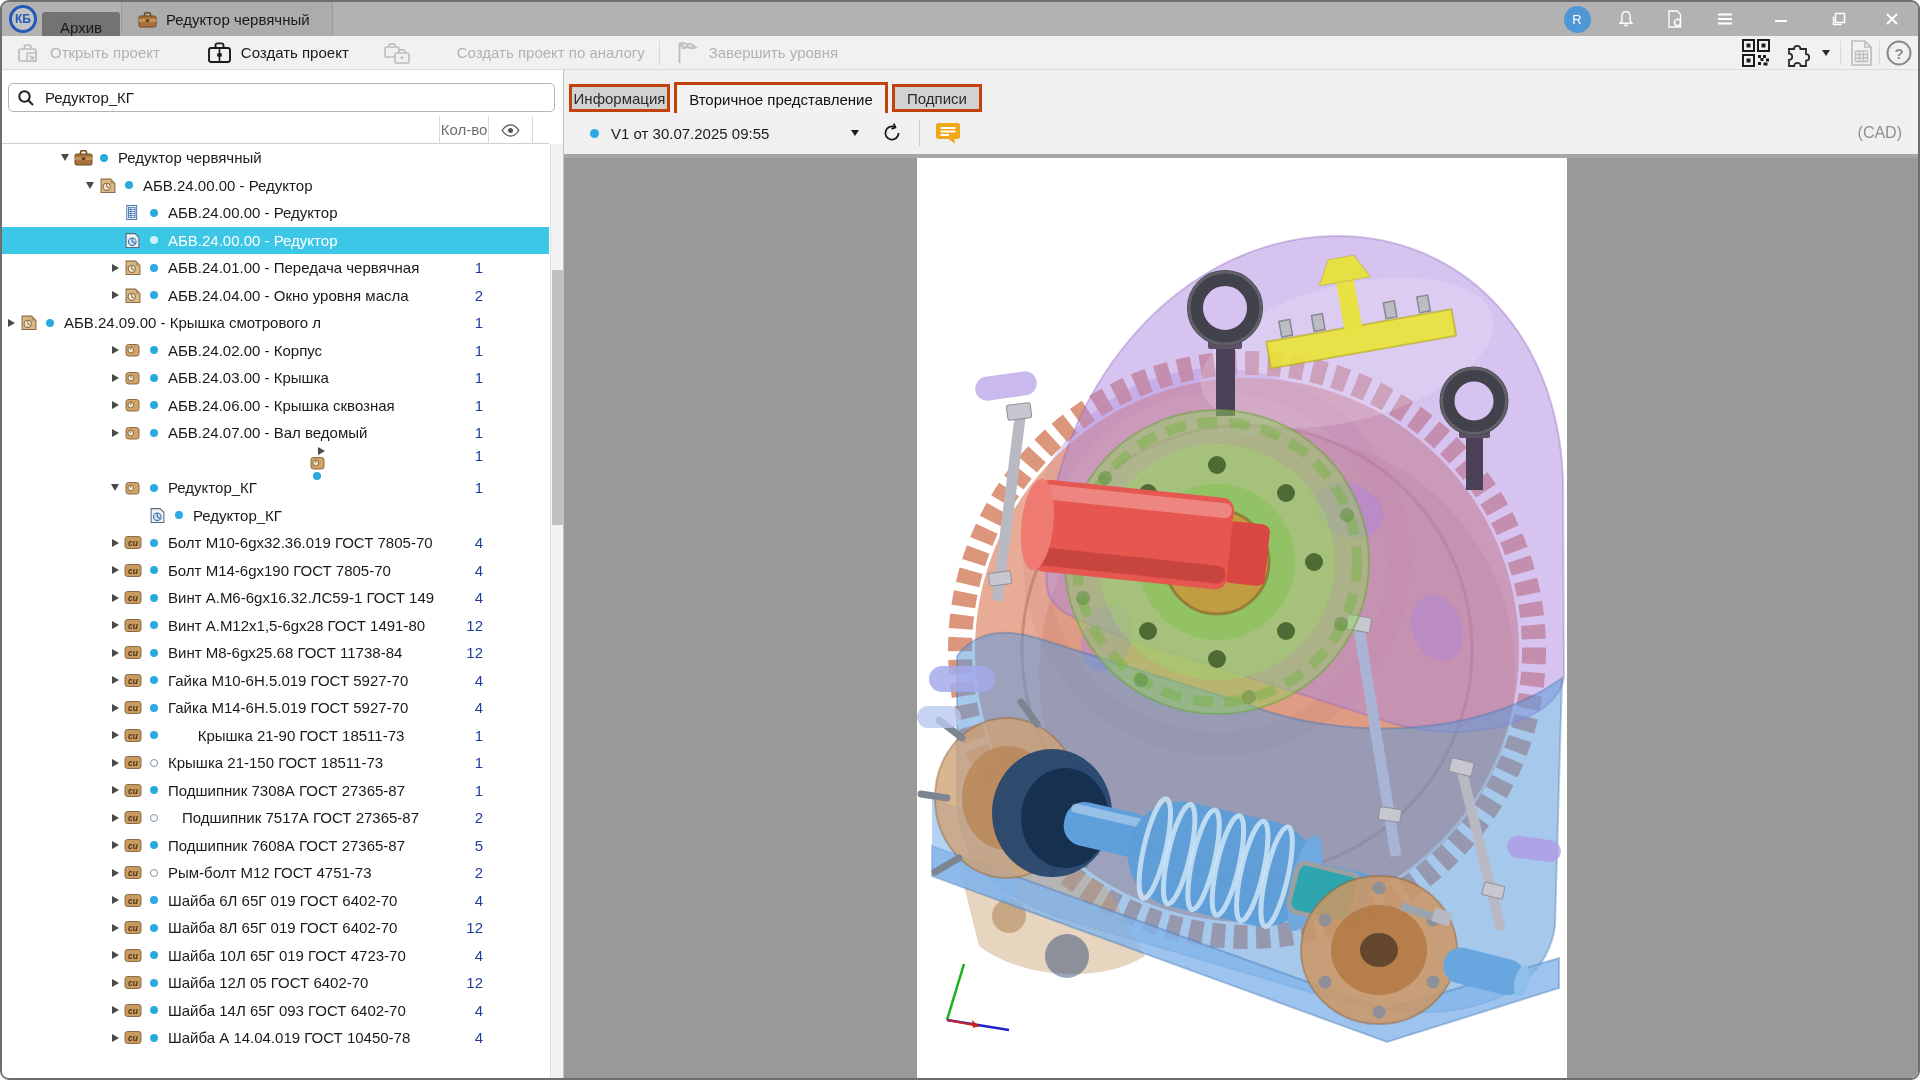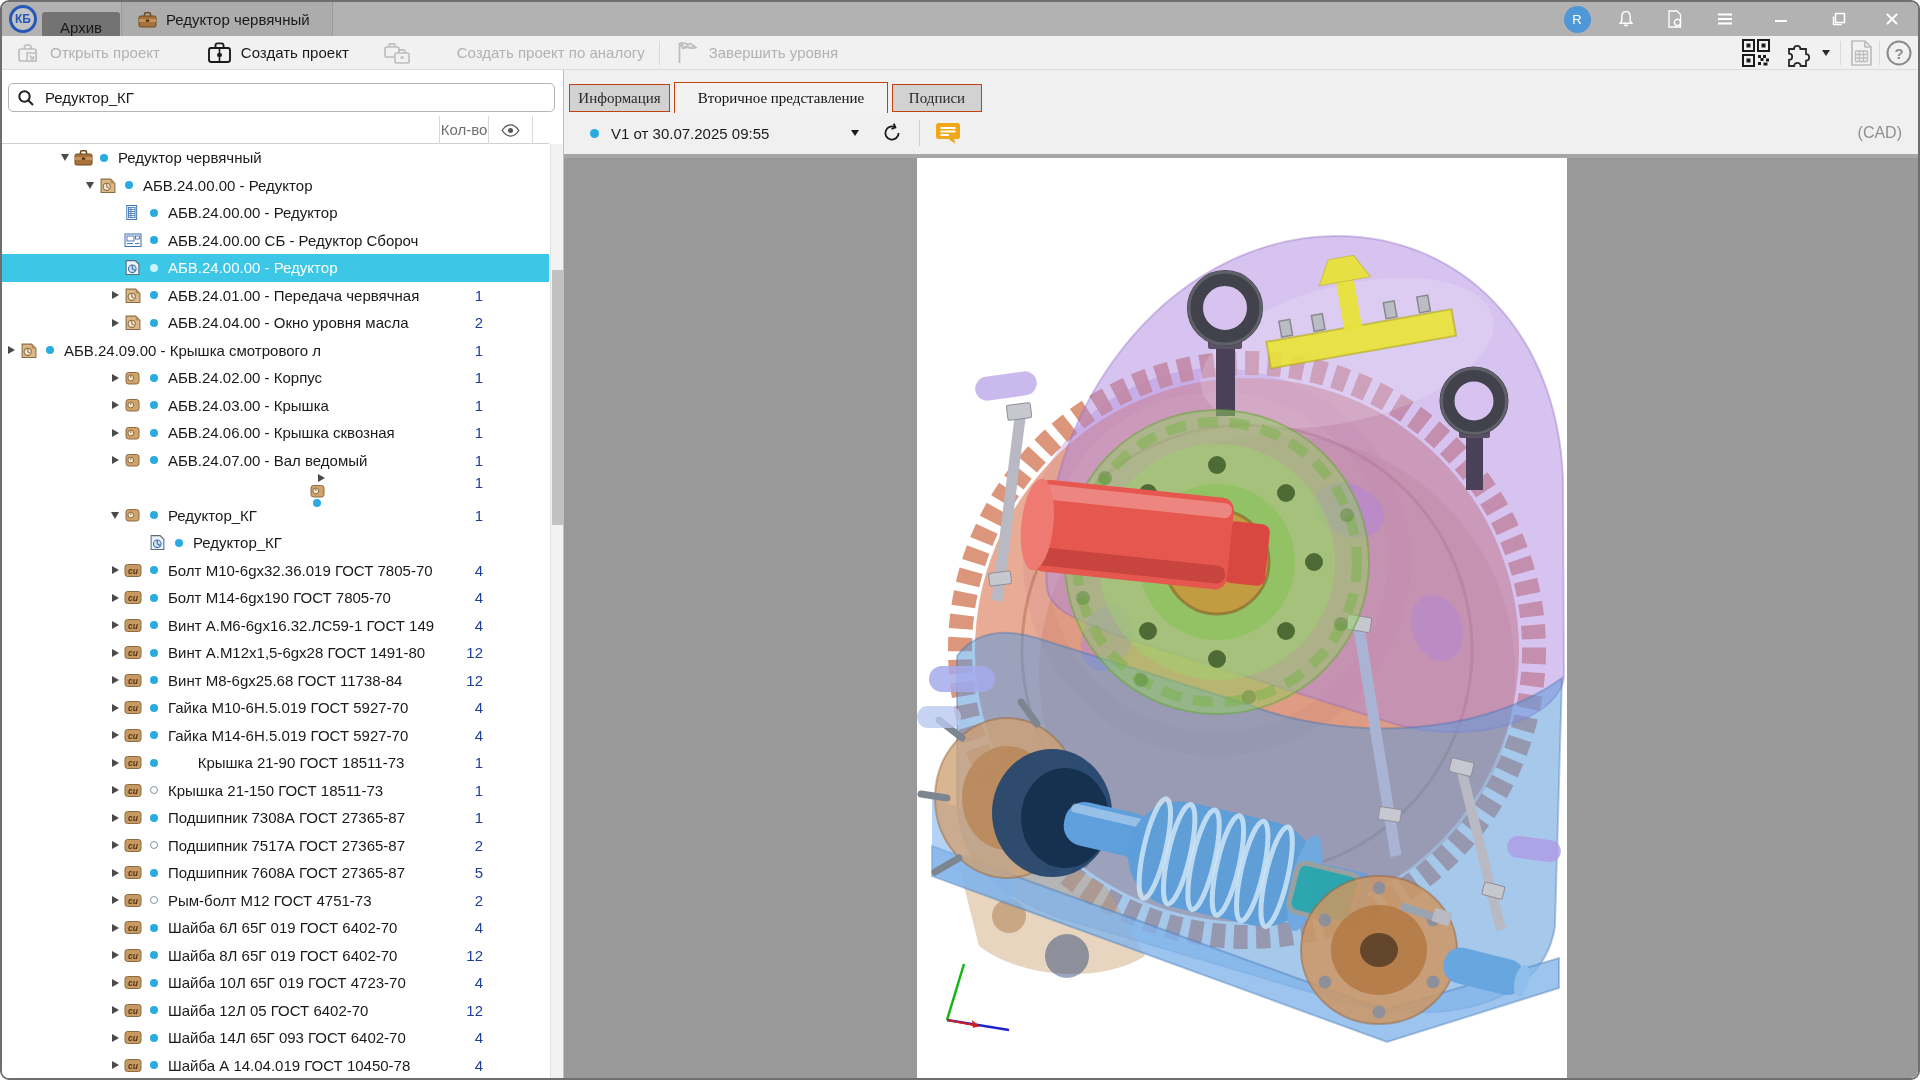--- a/index.html
+++ b/index.html
@@ -55,21 +55,21 @@
   .tree-row.sel .dot-f{background:#c9f2fb;}
   .tlabel{white-space:nowrap;overflow:hidden;max-width:255px;flex:1;}
   .tqty{position:absolute;left:437px;width:44px;text-align:right;color:#1d3e9a;font-size:15px;}
   .tree-scroll{position:absolute;right:0;top:74px;width:13px;bottom:0;background:#f2f2f2;
     border-left:1px solid #e0e0e0;}
   .tree-thumb{position:absolute;left:1px;width:11px;top:126px;height:255px;background:#c1c1c1;}
   .panel-div{position:absolute;left:561px;top:68px;width:1px;bottom:0;background:#c0c0c0;}
   
   .right-panel{position:absolute;left:562px;top:68px;right:0;bottom:0;background:#f0f0f0;}
   .ptab{position:absolute;top:14px;height:28px;font-size:15px;display:flex;align-items:center;
-    justify-content:center;border:1px solid #c2410c;background:#d2d2d2;color:#2a2a2a;font-family:Liberation Serif, serif;}
+    justify-content:center;border:3px solid #c2410c;background:#d2d2d2;color:#2a2a2a;}
   .ptab.active{background:#f2f2f2;color:#111;top:12px;height:31px;border-bottom:none;z-index:2;}
   .version-bar{position:absolute;left:0;top:42px;width:100%;height:42px;background:#f0f0f0;
     display:flex;align-items:center;}
   .vb-strip{position:absolute;left:0;top:84px;width:100%;height:4px;background:#a6a6a6;}
   .vdot{width:9px;height:9px;border-radius:50%;background:#29aae1;margin-left:26px;}
   .vlabel{font-size:15px;color:#1a1a1a;margin-left:12px;}
   .varrow{width:0;height:0;border-top:6px solid #1a1a1a;border-left:4.5px solid transparent;
     border-right:4.5px solid transparent;margin-left:82px;}
   .vrefresh{margin-left:22px;display:flex;}
   .vsep{width:1px;height:26px;background:#cfcfcf;margin-left:16px;}
@@ -294,33 +294,20 @@
           <span class="ticon">
             <svg width="15" height="17" viewBox="0 0 16 17">
               <rect x="3" y="1" width="10.5" height="15" fill="#fff" stroke="#3a6fb0"></rect>
               <rect x="4.8" y="3" width="7" height="11" fill="none" stroke="#3a6fb0" stroke-width="0.9"></rect>
               <path d="M4.8 5.2 H11.8 M4.8 7.4 H11.8 M4.8 9.6 H11.8 M4.8 11.8 H11.8 M7.3 3 V14" stroke="#3a6fb0" stroke-width="0.9"></path>
             </svg>
           </span>
           <span class="dot dot-f"></span>
           <span class="tlabel" style="max-width: 266px;">АБВ.24.00.00 - Редуктор</span>
         </div>
-        <div class="tree-row" style="padding-left: 104px;">
-          <span class="exp"></span>
-          <span class="ticon">
-            <svg width="18" height="15" viewBox="0 0 18 15">
-              <rect x="1" y="1" width="16" height="12.5" fill="#fff" stroke="#3a6fb0"></rect>
-              <rect x="3" y="3" width="7" height="5" fill="none" stroke="#3a6fb0" stroke-width="0.9"></rect>
-              <rect x="11.5" y="3" width="4" height="3" fill="none" stroke="#3a6fb0" stroke-width="0.9"></rect>
-              <path d="M3 10.5 H9 M11 10.5 H15.5" stroke="#3a6fb0" stroke-width="0.9"></path>
-            </svg>
-          </span>
-          <span class="dot dot-f"></span>
-          <span class="tlabel" style="max-width: 266px;">АБВ.24.00.00 СБ - Редуктор Сбороч</span>
-        </div>
         <div class="tree-row sel" style="padding-left: 104px;">
           <span class="exp"></span>
           <span class="ticon">
             <svg width="17" height="17" viewBox="0 0 16 16">
               <path d="M2 1.5 H10.5 L14 5 V14.5 H2 Z" fill="#eef3f8" stroke="#5a6b7a"></path>
               <circle cx="7.8" cy="9.2" r="3.6" fill="#cfe0ef" stroke="#3a6fb0"></circle>
               <path d="M7.8 9.2 L7.8 5.7 M7.8 9.2 L10.8 11" stroke="#3a6fb0" stroke-width="1.1" fill="none"></path>
             </svg>
           </span>
           <span class="dot dot-f"></span>
@@ -620,21 +607,21 @@
           <span class="exp">
             <span class="exp-c"></span>
           </span>
           <span class="ticon">
             <svg width="18" height="15" viewBox="0 0 18 15">
               <rect x="1" y="1.5" width="16" height="12" rx="2.5" fill="#c89a62" stroke="#8a6b43"></rect>
               <text x="9" y="11" font-size="8.5" font-weight="bold" font-style="italic" text-anchor="middle" fill="#4f3517" font-family="Liberation Sans, sans-serif">си</text>
             </svg>
           </span>
           <span class="dot dot-h"></span>
-          <span class="tlabel" style="max-width: 266px;">Подшипник 7517А ГОСТ 27365-87</span>
+          <span class="tlabel" style="max-width: 266px; margin-left: 14px;">Подшипник 7517А ГОСТ 27365-87</span>
           <span class="tqty">2</span>
         </div>
         <div class="tree-row" style="padding-left: 104px;">
           <span class="exp">
             <span class="exp-c"></span>
           </span>
           <span class="ticon">
             <svg width="18" height="15" viewBox="0 0 18 15">
               <rect x="1" y="1.5" width="16" height="12" rx="2.5" fill="#c89a62" stroke="#8a6b43"></rect>
               <text x="9" y="11" font-size="8.5" font-weight="bold" font-style="italic" text-anchor="middle" fill="#4f3517" font-family="Liberation Sans, sans-serif">си</text>

